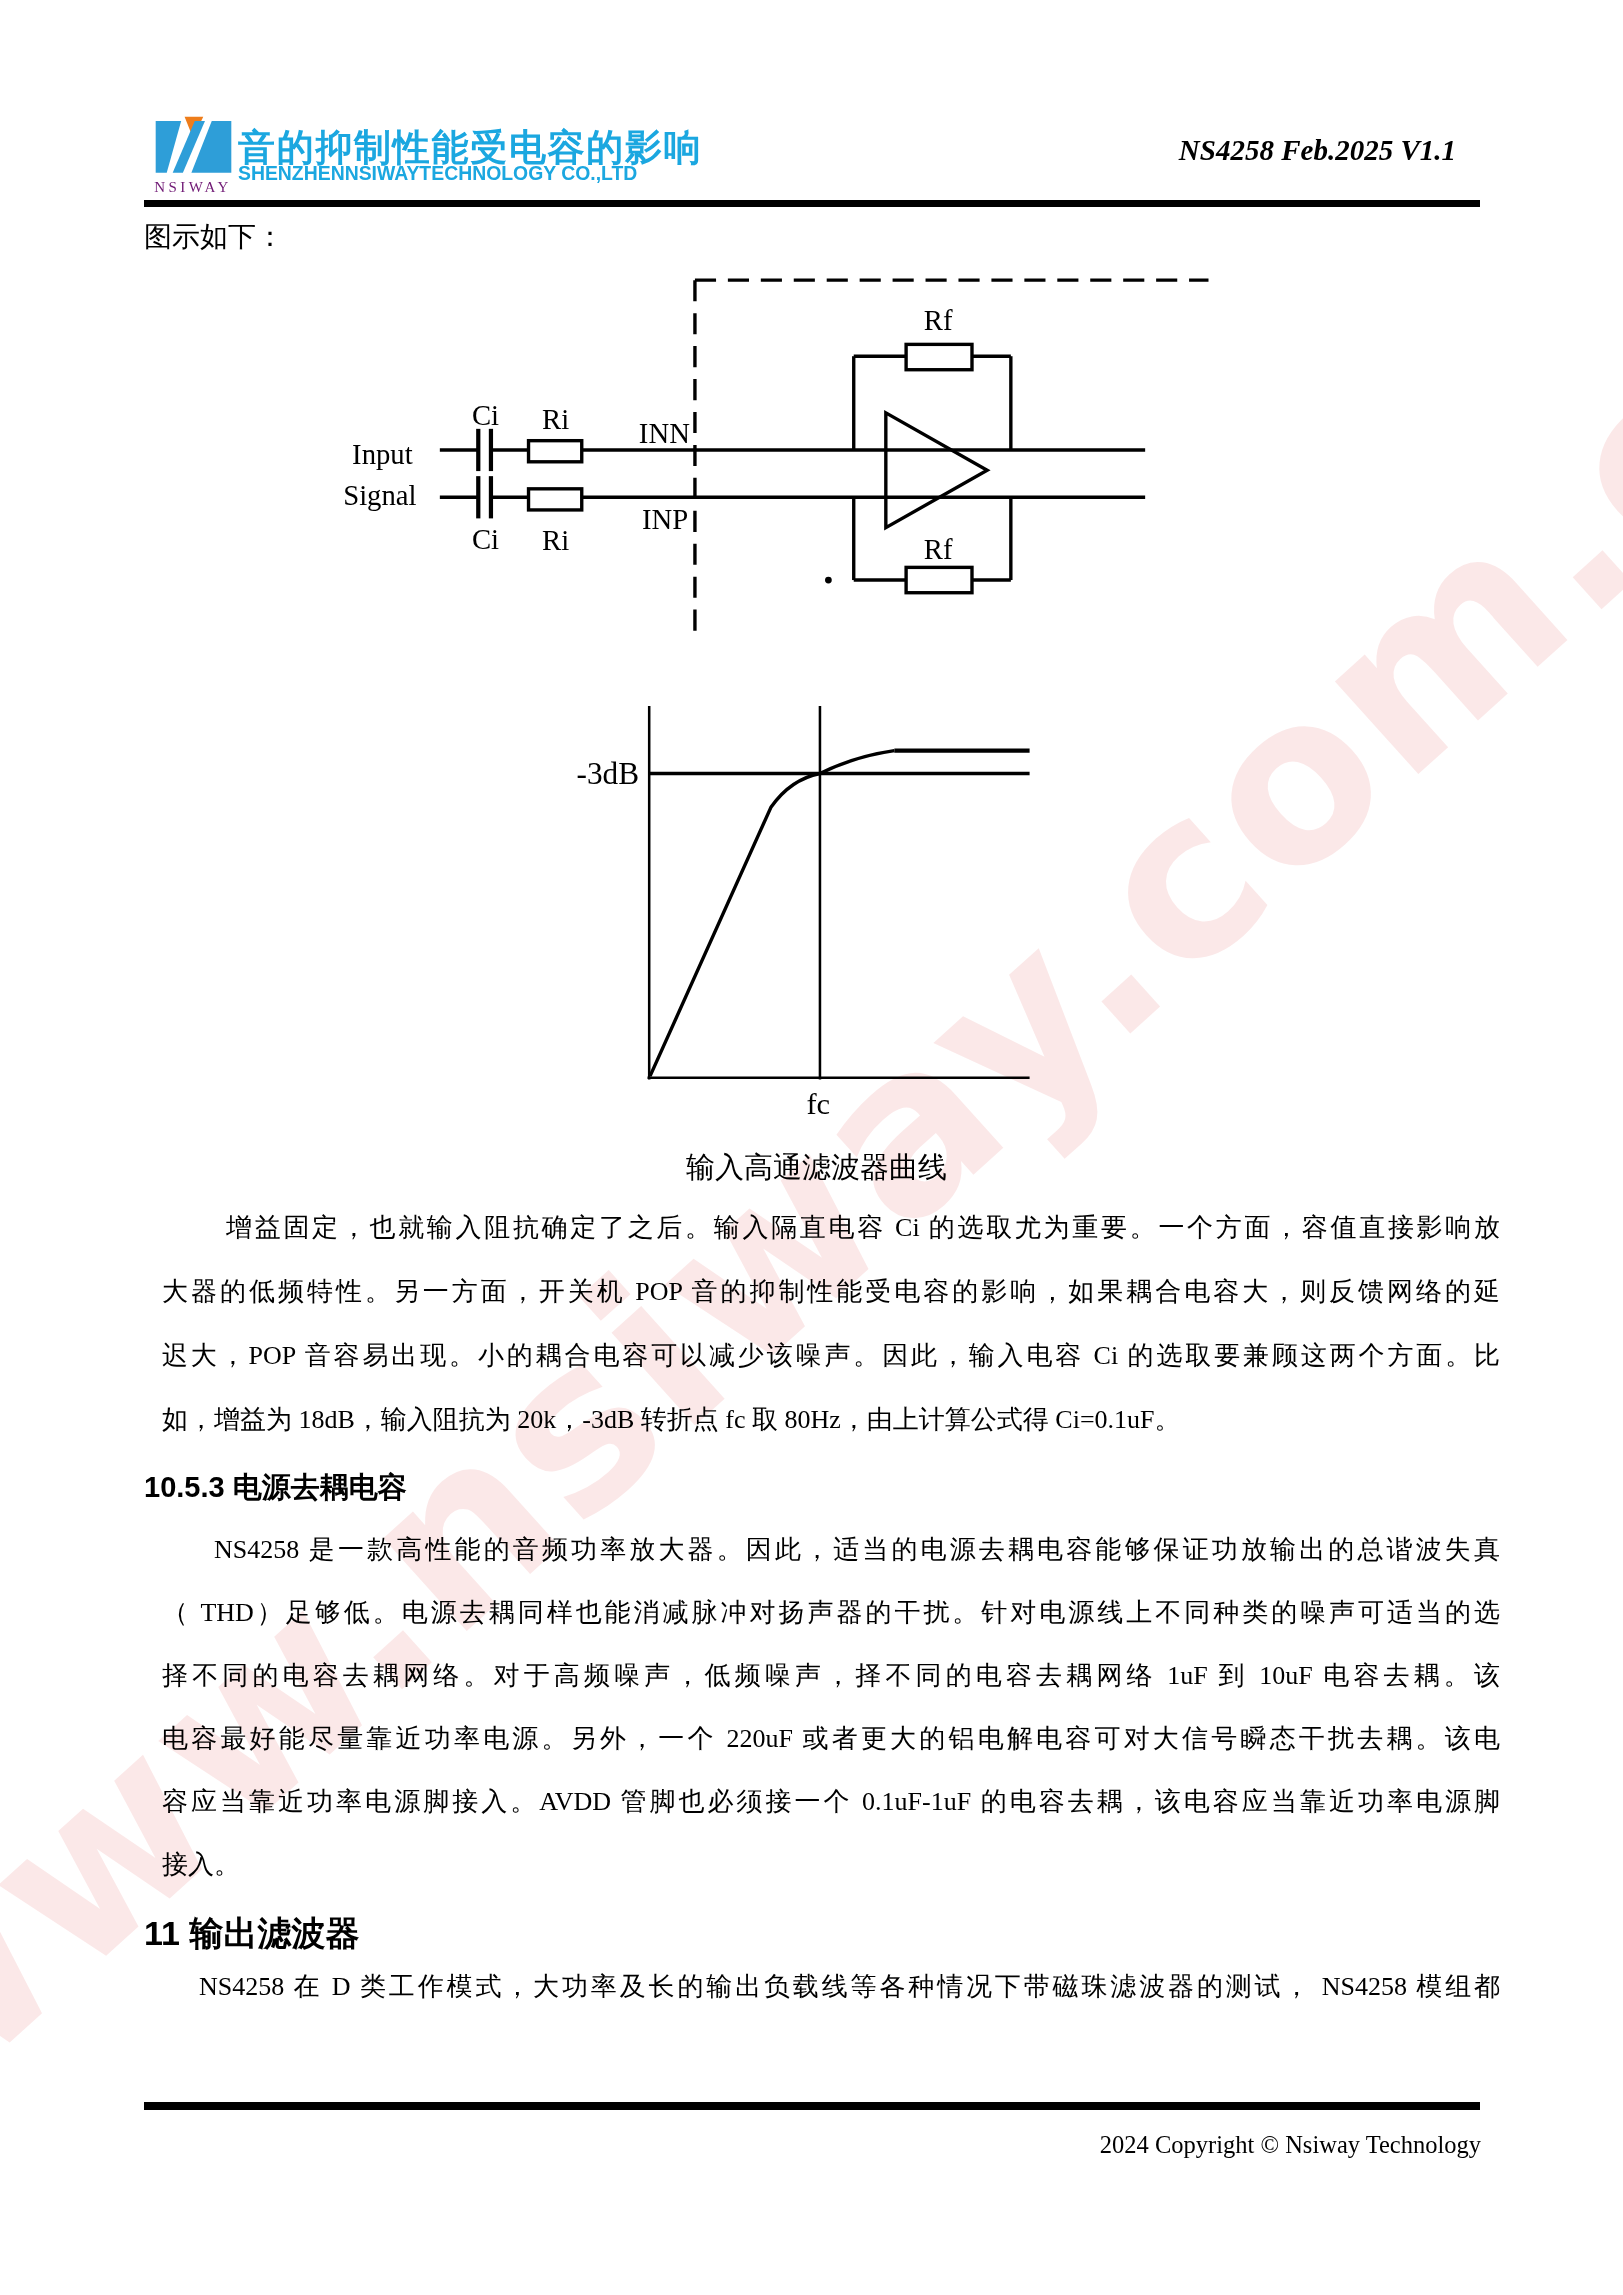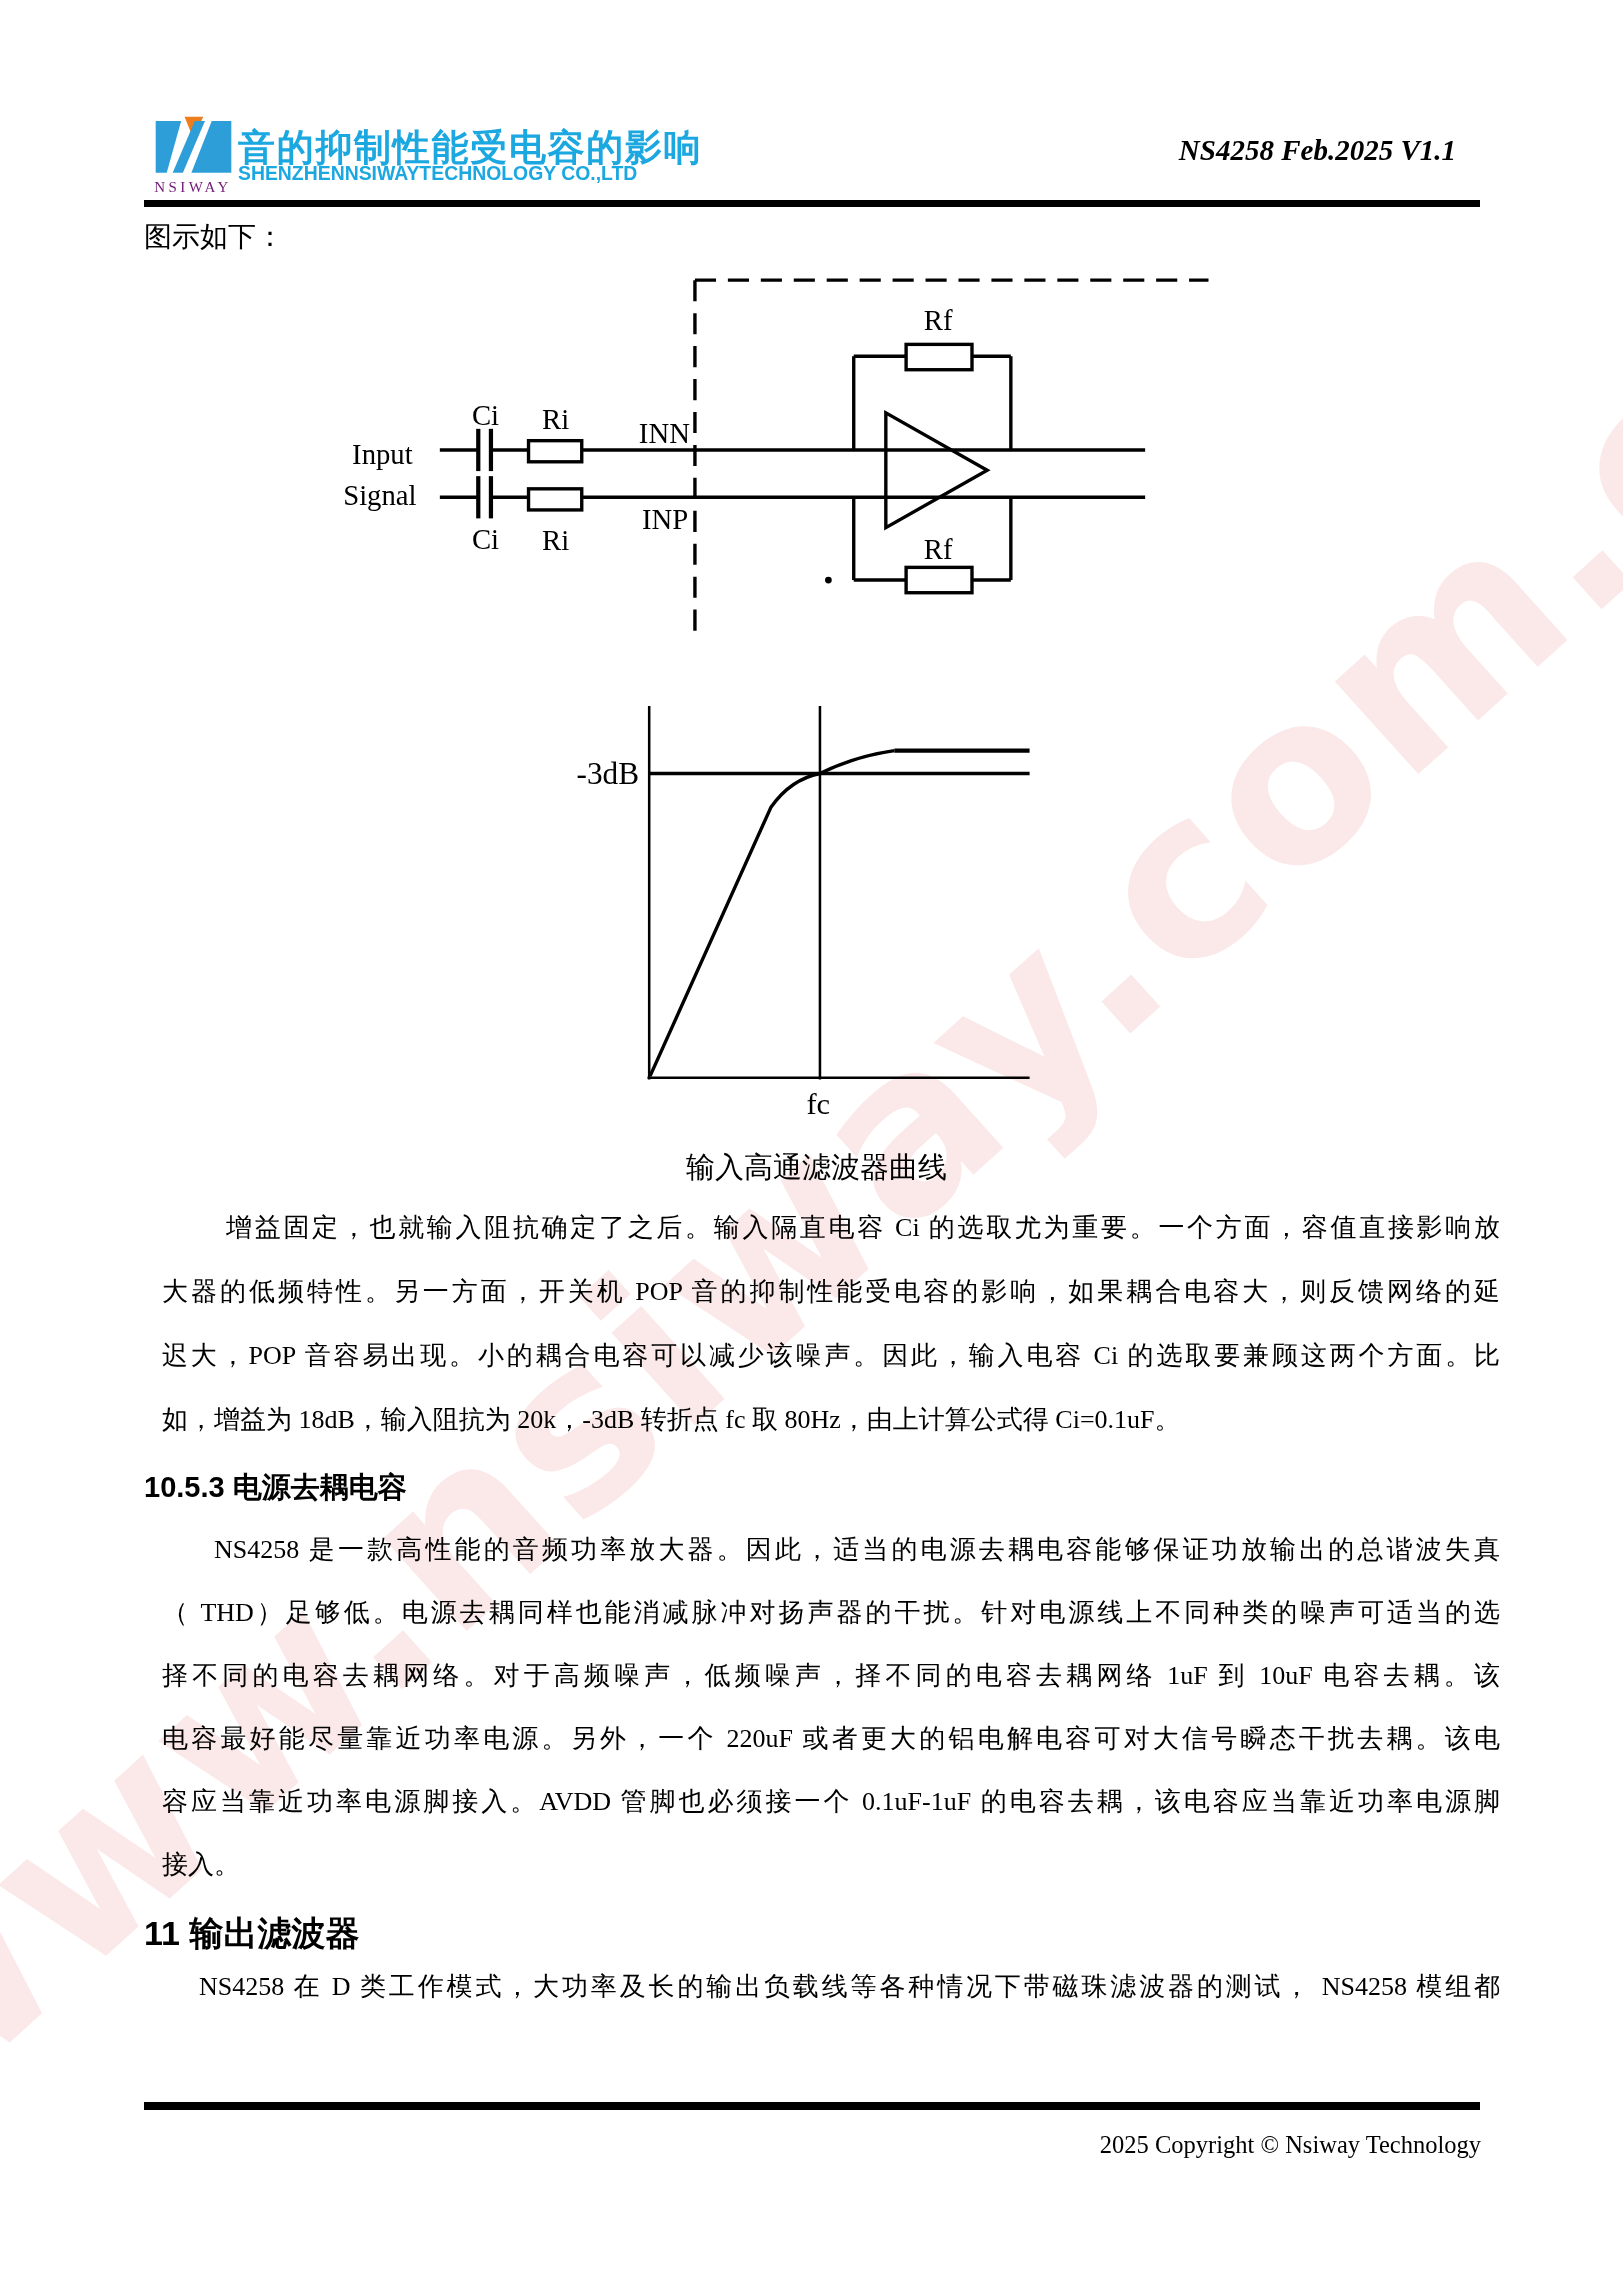--- a/index.html
+++ b/index.html
@@ -175,17 +175,17 @@
       <div class="line last">接入。</div>
     </div>
 
     <div class="heading-sec" style="top:1911px">11 输出滤波器</div>
 
     <div class="para lh74" style="top:1955px">
       <div class="line ind44">NS4258 在 D 类工作模式，大功率及长的输出负载线等各种情况下带磁珠滤波器的测试， NS4258 模组都</div>
     </div>
 
     <div class="footer-rule"></div>
-    <div class="footer-copy">2025 Copyright © Nsiway Technology</div>
+    <div class="footer-copy">2024 Copyright © Nsiway Technology</div>
 
   </div>
 </div>
 
 
 </body></html>

